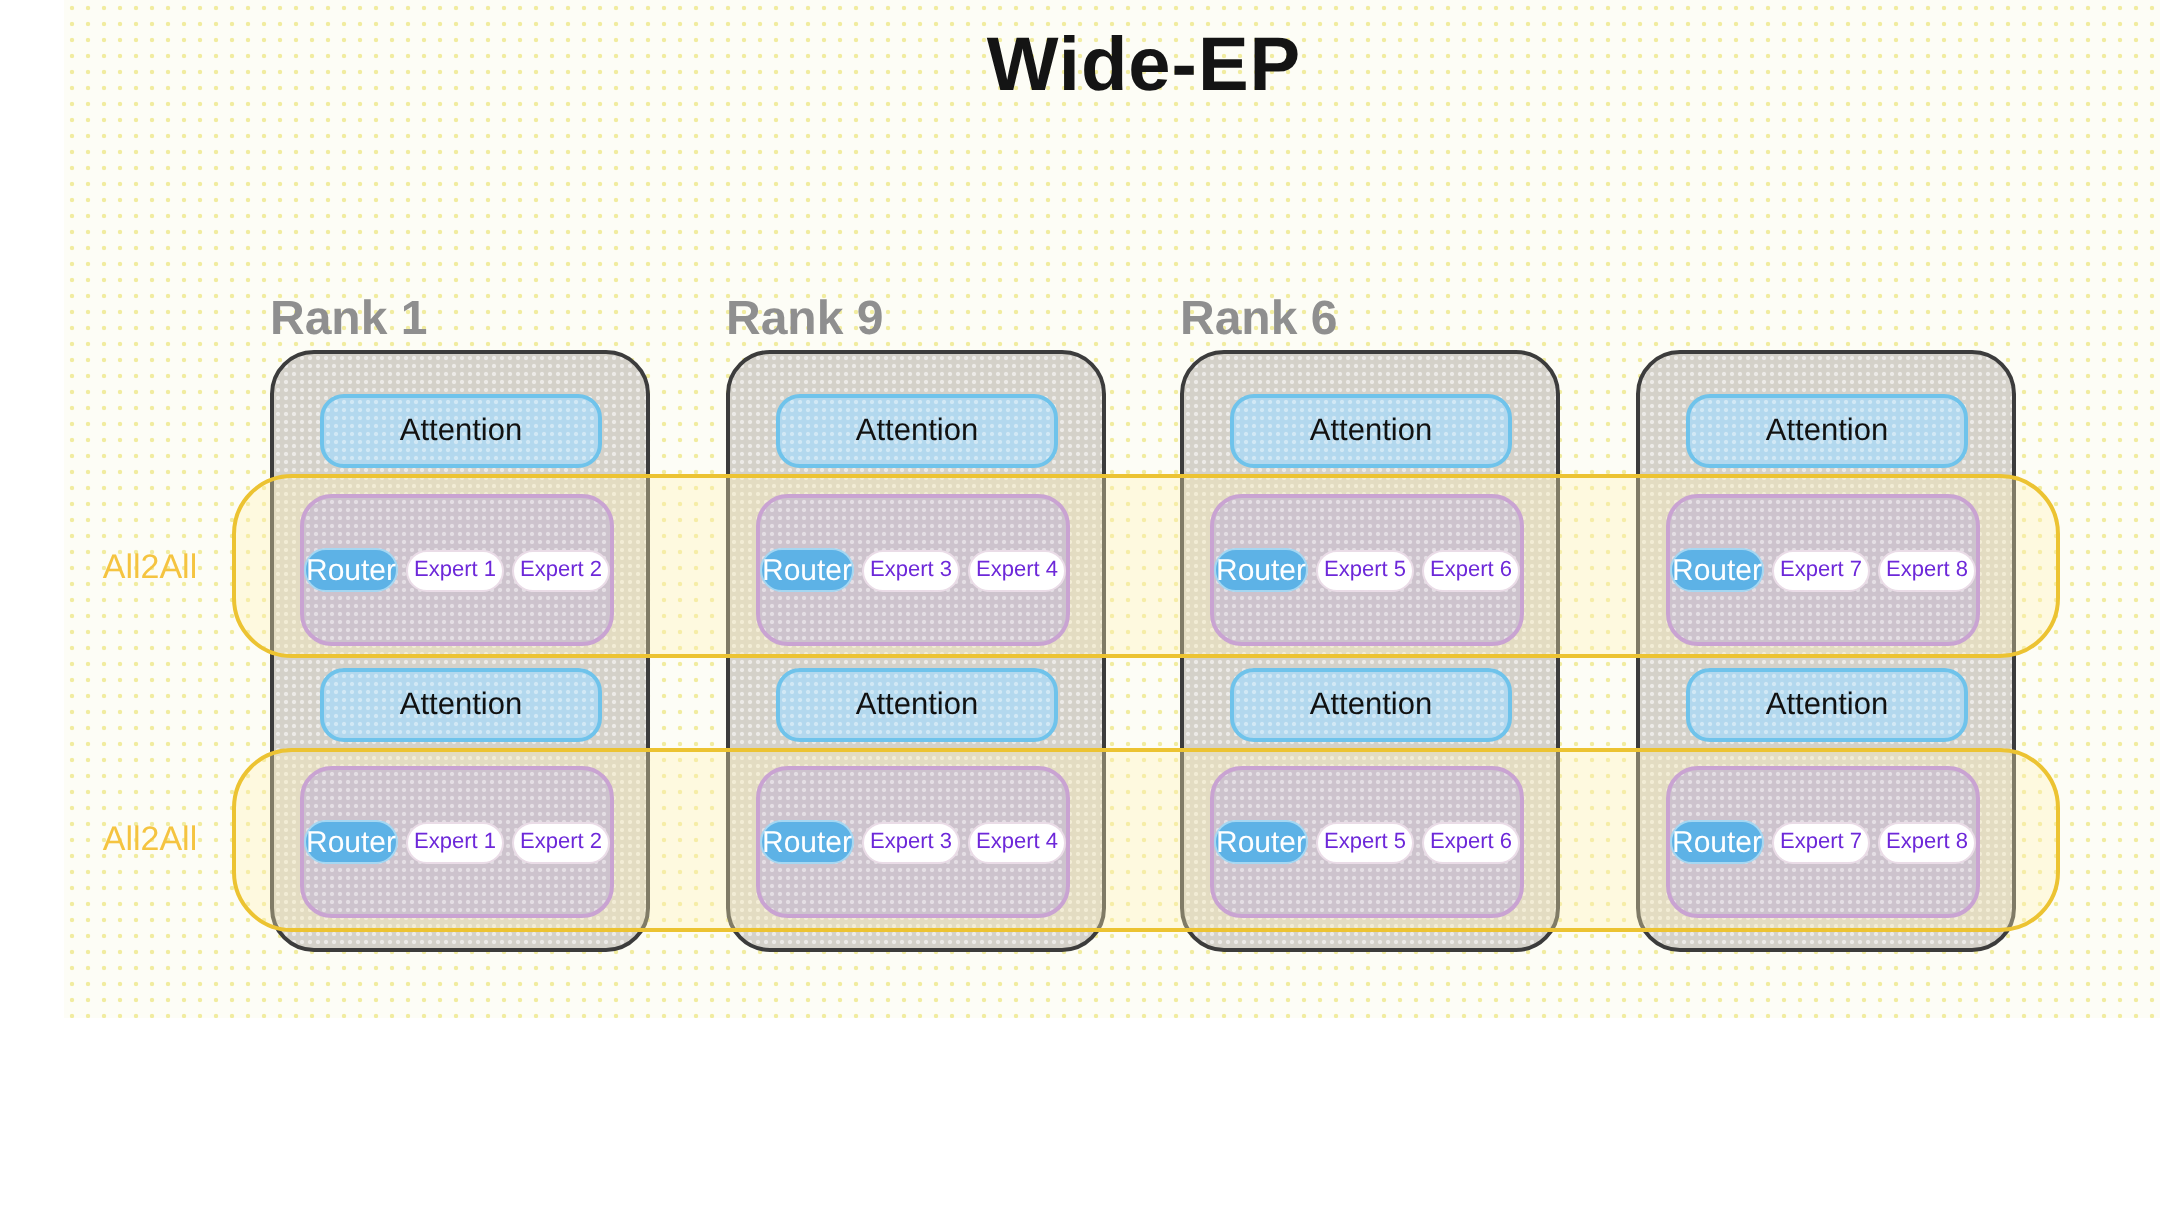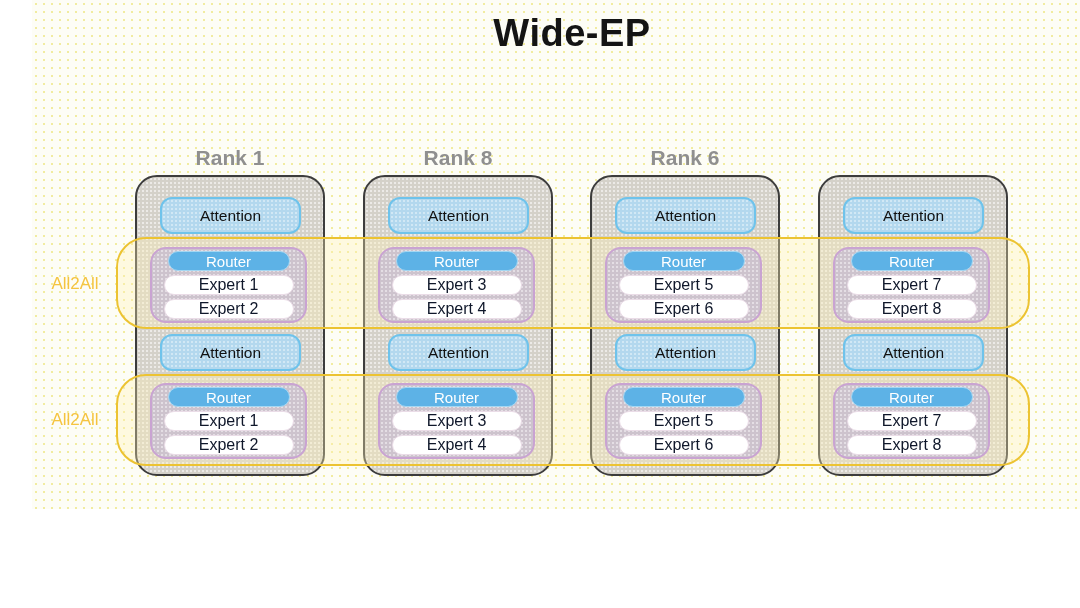--- a/index.html
+++ b/index.html
@@ -17,22 +17,21 @@
     margin-left:32px;
   }
   .title{
     position:absolute;top:12px;left:0;width:1080px;
     text-align:center;
     font-size:38px;font-weight:800;letter-spacing:0.5px;
     color:#141414;
   }
   .rank-label{
     position:absolute;top:146px;width:190px;height:26px;
-    text-align:center;
-    font-size:21px;font-weight:bold;color:#8f8f8f;
+    font-size:24px;font-weight:bold;color:#8f8f8f;
   }
   .rank-box{
     position:absolute;top:175px;width:190px;height:301px;
     box-sizing:border-box;
     background-color:#d4d1c9;
     background-image:radial-gradient(rgba(255,255,255,0.55) 0.8px, transparent 1.3px);
     background-size:4px 4px;
     border:2px solid #3c3c3c;
     border-radius:22px;
   }
@@ -68,52 +67,52 @@
   }
   .att1{top:20px;} .att2{top:157px;}
   .moe{
     position:absolute;left:13px;width:157px;height:76px;
     box-sizing:border-box;
     background-color:#cdc3cd;
     background-image:radial-gradient(rgba(255,255,255,0.45) 0.8px, transparent 1.3px);
     background-size:4px 4px;
     border:2px solid var(--moe_border,#c9a3d2);
     border-radius:16px;
-    display:flex;flex-direction:column;align-items:center;justify-content:center;
+    display:flex;flex-direction:row;align-items:center;justify-content:center;
     gap:4px;padding:2px 0;
     z-index:3;
   }
   .moe1{top:70px;} .moe2{top:206px;}
   .router{
     width:122px;height:22px;box-sizing:border-box;
     background:var(--router_fill,#5db2e6);
     border:1px solid #a5d7f2;
     border-radius:11px;
     display:flex;align-items:center;justify-content:center;
     font-size:15px;color:#ffffff;
   }
   .expert{
     width:130px;height:21px;box-sizing:border-box;
     background:#ffffff;
     border:1px solid #eadcе7;
     border:1px solid #eadce7;
     border-radius:11px;
     display:flex;align-items:center;justify-content:center;
-    font-size:16px;color:#0f172a;
+    font-size:11px;color:#6d28d9;
   }
 </style>
 </head>
 <body>
 
 <div class="canvas">
 
   <div class="title">Wide-EP</div>
 
   <div class="rank-label r1">Rank 1</div>
-  <div class="rank-label r2">Rank 8</div>
+  <div class="rank-label r2">Rank 9</div>
   <div class="rank-label r3">Rank 6</div>
 
   <div class="rank-box r1">
     <div class="attention att1">Attention</div>
     <div class="moe moe1">
       <div class="router">Router</div>
       <div class="expert">Expert 1</div>
       <div class="expert">Expert 2</div>
     </div>
     <div class="attention att2">Attention</div>

